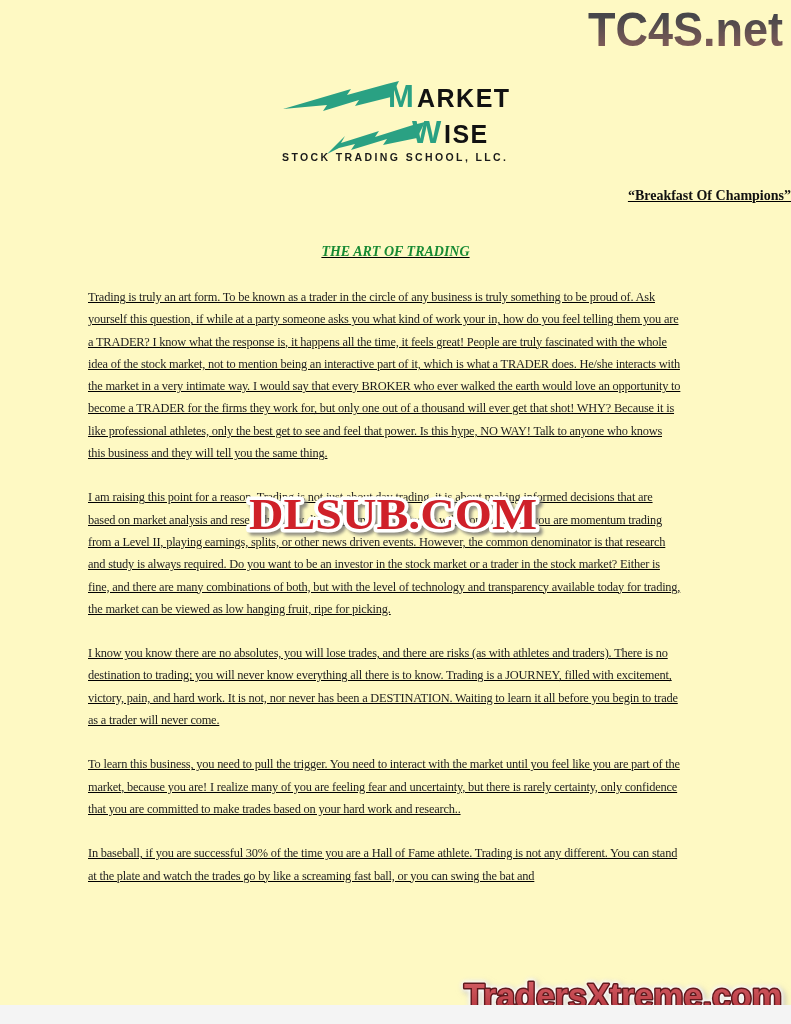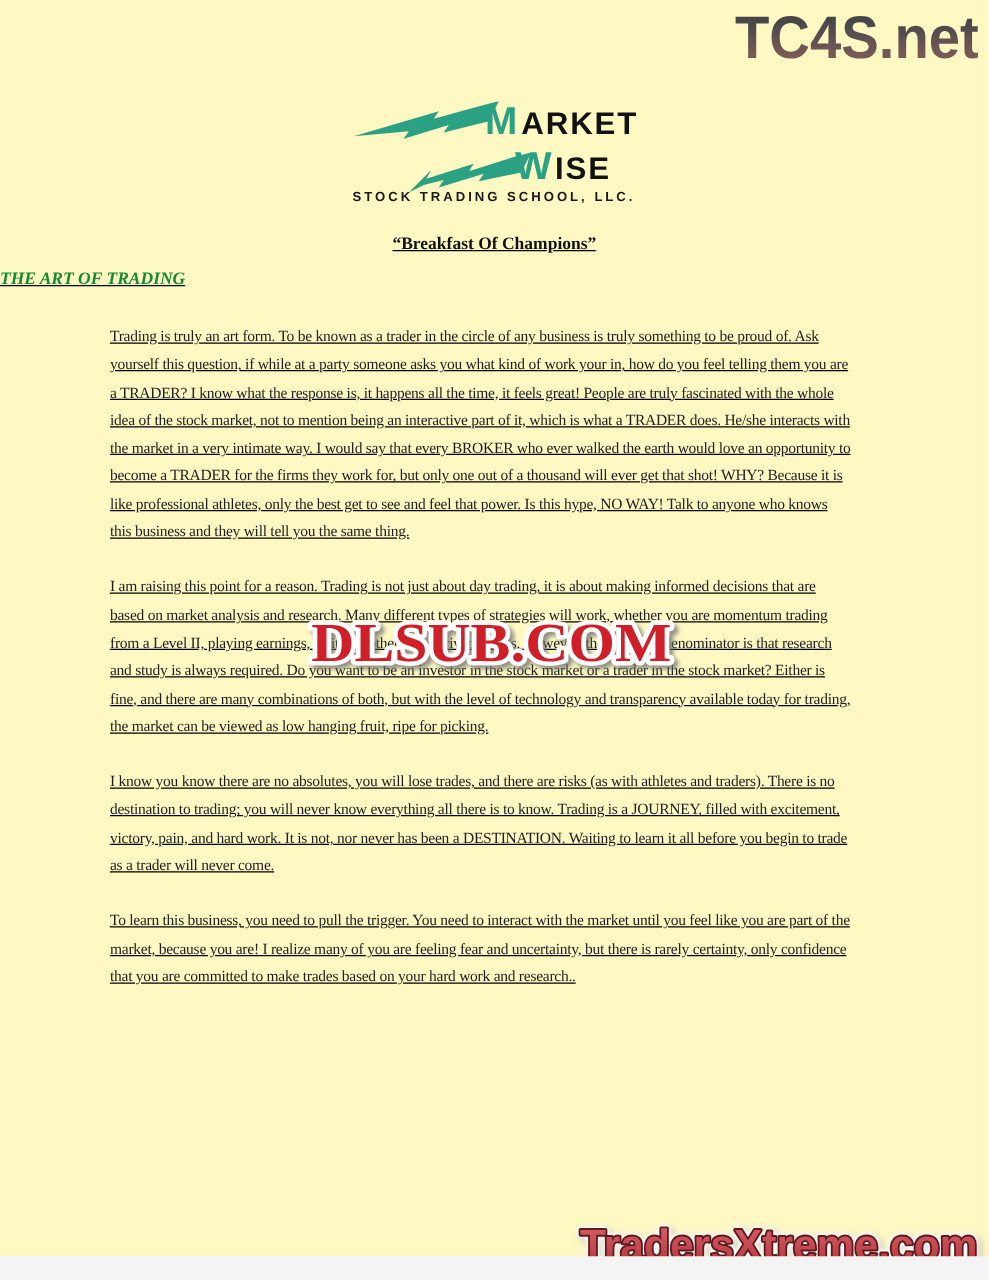--- a/index.html
+++ b/index.html
@@ -17,26 +17,27 @@
   }
   
   .wm-tc4s{position:absolute;top:2px;right:3px;}
   .wm-dlsub{position:absolute;top:486px;left:243px;}
   .wm-tx{position:absolute;top:972px;left:456px;}
   
   .logo{display:block;margin:78px auto 0 auto;width:230px;height:88px;}
   
   .doc-title{
     margin:22px 0 0 0;
-    text-align:center;
+    text-align:right;
     font-size:14px;font-weight:bold;color:#111;
     font-family:"Liberation Serif", serif;
   }
   .doc-subtitle{
-    margin:12px 0 0 0;
+    margin:40px 0 0 0;
+    text-align:center;
     font-size:14px;font-weight:bold;font-style:italic;
     color:#178a33;
     font-family:"Liberation Serif", serif;
   }
   
   .body-text{
     margin:26px 110px 0 88px;
     color:#1e1e1e;
     font-size:12.4px;
     line-height:22.3px;
@@ -73,20 +74,21 @@
   </svg>
 
   <h1 class="doc-title">“Breakfast Of Champions”</h1>
   <h2 class="doc-subtitle">THE ART OF TRADING</h2>
 
   <div class="body-text">
     <p>Trading is truly an art form.  To be known as a trader in the circle of any business is truly something to be proud of.  Ask yourself this question, if while at a party someone asks you what kind of work your in, how do you feel telling them you are a TRADER?  I know what the response is, it happens all the time, it feels great!  People are truly fascinated with the whole idea of the stock market, not to mention being an interactive part of it, which is what a TRADER does.  He/she interacts with the market in a very intimate way.  I would say that every BROKER who ever walked the earth would love an opportunity to become a TRADER for the firms they work for, but only one out of a thousand will ever get that shot!  WHY?  Because it is like professional athletes, only the best get to see and feel that power.  Is this hype, NO WAY!  Talk to anyone who knows this business and they will tell you the same thing.</p>
     <p>I am raising this point for a reason.  Trading is not just about day trading, it is about making informed decisions that are based on market analysis and research.  Many different types of strategies will work, whether you are momentum trading from a Level II, playing earnings, splits, or other news driven events.  However, the common denominator is that research and study is always required.  Do you want to be an investor in the stock market or a trader in the stock market?  Either is fine, and there are many combinations of both, but with the level of technology and transparency available today for trading, the market can be viewed as low hanging fruit, ripe for picking.</p>
     <p>I know you know there are no absolutes, you will lose trades, and there are risks (as with athletes and traders).  There is no destination to trading; you will never know everything all there is to know.  Trading is a JOURNEY, filled with excitement, victory, pain, and hard work.  It is not, nor never has been a DESTINATION.  Waiting to learn it all before you begin to trade as a trader will never come.</p>
     <p>To learn this business, you need to pull the trigger.  You need to interact with the market until you feel like you are part of the market, because you are!  I realize many of you are feeling fear and uncertainty, but there is rarely certainty, only confidence that you are committed to make trades based on your hard work and research..</p>
+    <p>In baseball, if you are successful 30% of the time you are a Hall of Fame athlete.  Trading is not any different.  You can stand at the plate and watch the trades go by like a screaming fast ball, or you can swing the bat and</p>
   </div>
 
   <svg class="wm-dlsub" width="300" height="58" style="filter: drop-shadow(3px 3px 1.5px rgba(110,110,110,0.75));">
     <text x="150" y="43" text-anchor="middle" font-family="Liberation Serif, serif" font-size="44" font-weight="bold" textLength="288" lengthAdjust="spacingAndGlyphs" stroke-width="7" paint-order="stroke" stroke-linejoin="round" stroke="#ffffff" fill="#cf2029">DLSUB.COM</text>
   </svg>
 
   <svg class="wm-tx" width="335" height="50" style="filter: drop-shadow(0 0 2px #ffffff) drop-shadow(0 0 2px #ffffff) drop-shadow(2px 2px 2px rgba(150,150,150,0.6));">
     <defs>
       <linearGradient id="g-tx" x1="0" y1="0" x2="0" y2="1">
         <stop offset="0" stop-color="#d8636a"></stop>

